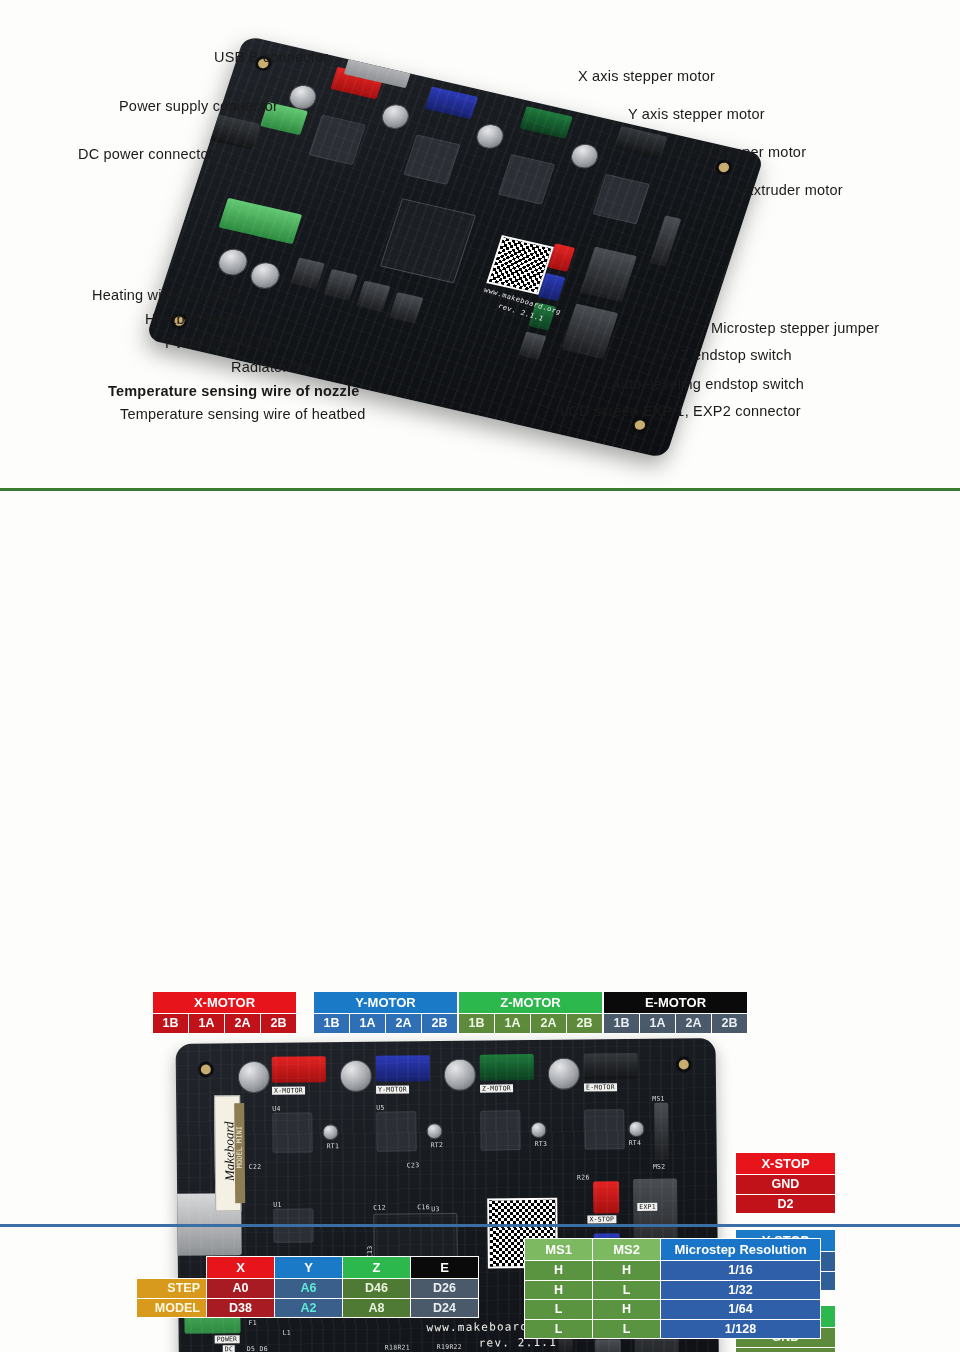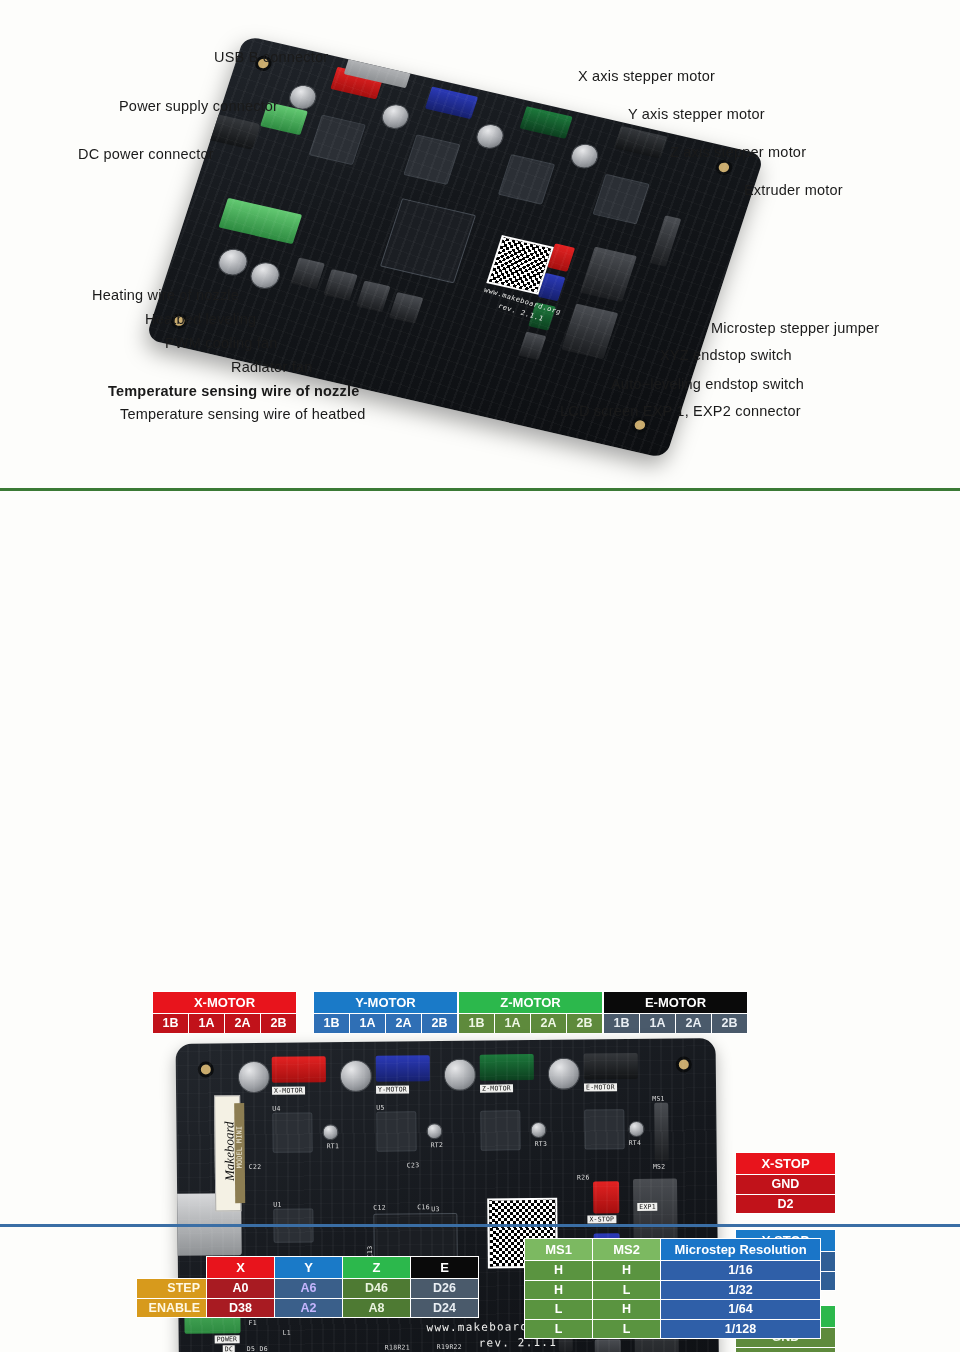--- a/index.html
+++ b/index.html
@@ -85,21 +85,21 @@
     white-space:nowrap;
     line-height:1;
   }
 
   
   .c-red       {background:#e8141c;color:#fff;}
   .c-red-d     {background:#c1121a;color:#fff;}
   .c-red-m     {background:#a81b22;color:#fff;}
   .c-blue      {background:#1a7ac8;color:#fff;}
   .c-blue-d    {background:#2f5f96;color:#fff;}
-  .c-blue-m    {background:#3a5f8a;color:#c4b5fd;}
+  .c-blue-m    {background:#3a5f8a;color:#5eead4;}
   .c-blue-s    {background:#2f6fb5;color:#fff;}
   .c-green     {background:#2cb84c;color:#fff;}
   .c-green-d   {background:#5e8a3c;color:#eef6e4;}
   .c-green-m   {background:#4e7a33;color:#eaf3df;}
   .c-black     {background:#0a0a0a;color:#fff;}
   .c-grayblue  {background:#4a5a6b;color:#e9eef3;}
   .c-orange-d  {background:#d79a1c;color:#fff8e2;}
   .c-msgreen   {background:#7cb961;color:#ffffff;}
   .c-msgreen-d {background:#5a9440;color:#ffffff;}
   .c-msblue    {background:#1a75c8;color:#ffffff;}
@@ -445,21 +445,21 @@
             <td class="c-black hdrcell" style="width: 68px;">E</td>
           </tr>
           <tr>
             <td class="c-orange-d valcell" style="text-align: right; padding-right: 6px;">STEP</td>
             <td class="c-red-m valcell">A0</td>
             <td class="c-blue-m valcell">A6</td>
             <td class="c-green-m valcell">D46</td>
             <td class="c-grayblue valcell">D26</td>
           </tr>
           <tr>
-            <td class="c-orange-d valcell" style="text-align: right; padding-right: 6px;">ENABLE</td>
+            <td class="c-orange-d valcell" style="text-align: right; padding-right: 6px;">MODEL</td>
             <td class="c-red-m valcell">D38</td>
             <td class="c-blue-m valcell">A2</td>
             <td class="c-green-m valcell">A8</td>
             <td class="c-grayblue valcell">D24</td>
           </tr>
         </tbody>
       </table>
     </div>
   <div id="microstep-table-host">
       <table class="ptable" style="left: 524px; top: 1238px;">

